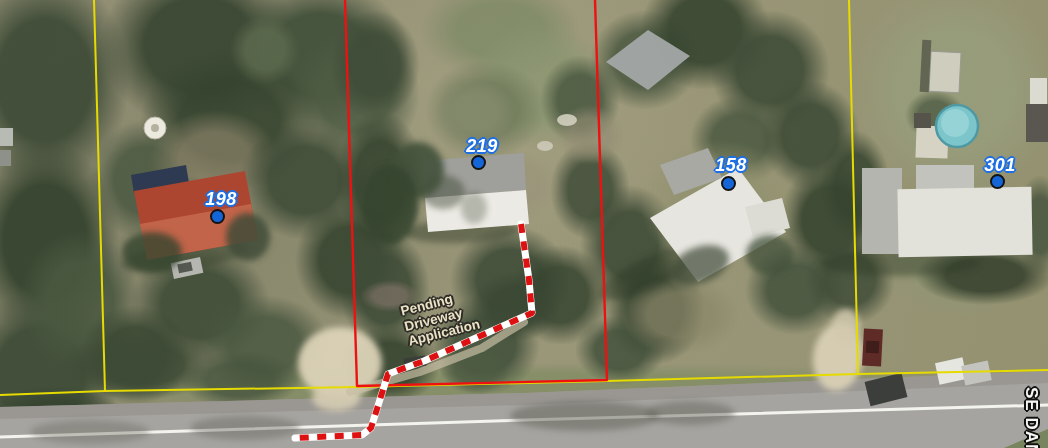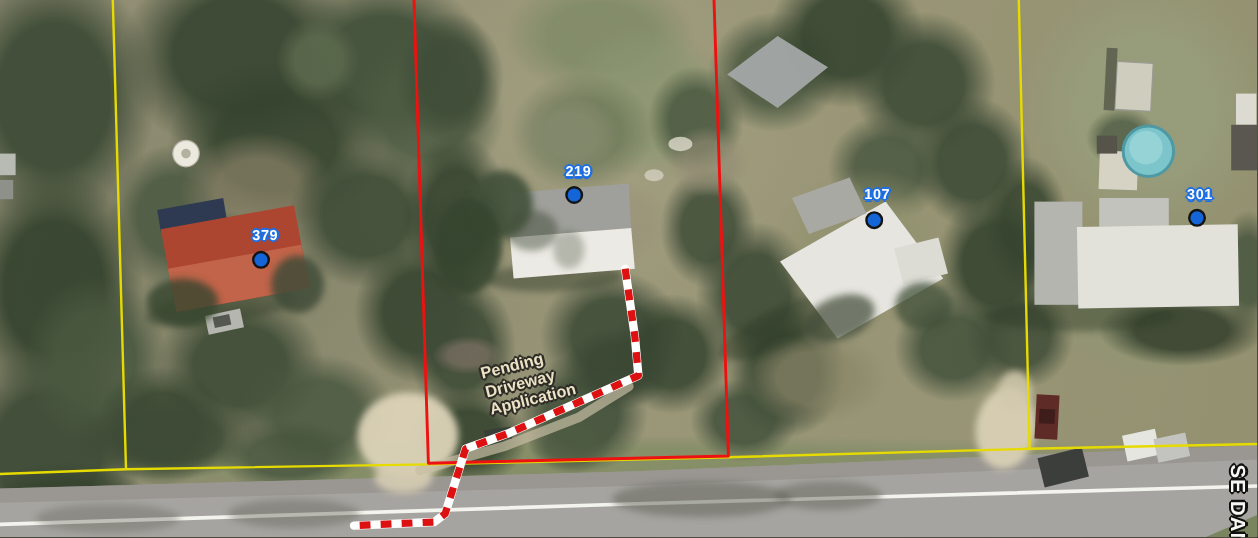--- a/index.html
+++ b/index.html
@@ -16,21 +16,21 @@
   .blob{position:absolute;}
   #overlay{position:absolute;inset:0;z-index:2;}
   #markers{position:absolute;inset:0;z-index:3;pointer-events:none;}
   .dot{
     position:absolute;width:15px;height:15px;border-radius:50%;
     background:#1465d8;border:2px solid #131313;box-sizing:border-box;
     pointer-events:auto;
   }
   .addr{
     position:absolute;transform:translateX(-50%);
-    color:#ffffff;font-size:12px;font-weight:bold;letter-spacing:.5px;
+    color:#ffffff;font-size:18px;font-weight:bold;font-style:italic;letter-spacing:.5px;
     white-space:nowrap;pointer-events:auto;
     text-shadow:
       -2px 0 0 #1e6fe4, 2px 0 0 #1e6fe4, 0 -2px 0 #1e6fe4, 0 2px 0 #1e6fe4,
       -1px -1px 0 #1e6fe4, 1px -1px 0 #1e6fe4, -1px 1px 0 #1e6fe4, 1px 1px 0 #1e6fe4,
       0 0 3px #1e6fe4;
   }
   .pending{
     position:absolute;z-index:3;transform-origin:0 0;
     color:#ece3c6;font-size:13.5px;font-weight:bold;line-height:15.5px;
     white-space:nowrap;
@@ -178,25 +178,25 @@
       <ellipse cx="770" cy="255" rx="24" ry="20" fill="#43513b" filter="url(#soft)" opacity="0.75"></ellipse>
       <polyline points="94,0 105,391" fill="none" stroke="#e6db00" stroke-width="2" stroke-linejoin="round" stroke-linecap="butt"></polyline>
       <polyline points="0,395 105,391 357,387 607,381 858,374 1048,370" fill="none" stroke="#e6db00" stroke-width="2" stroke-linejoin="round" stroke-linecap="butt"></polyline>
       <polyline points="849,0 858,374" fill="none" stroke="#e6db00" stroke-width="2" stroke-linejoin="round" stroke-linecap="butt"></polyline>
       <polyline points="345,0 357,386 607,380 595,0" fill="none" stroke="#ee1111" stroke-width="2.4" stroke-linejoin="round" stroke-linecap="butt"></polyline>
       <polyline points="521,224 529,280 532,313 424,361 388,374 371,428 362,435 295,438" fill="none" stroke="#ffffff" stroke-width="7" stroke-linejoin="round" stroke-linecap="round"></polyline>
       <polyline points="521,224 529,280 532,313 424,361 388,374 371,428 362,435 295,438" fill="none" stroke="#dd1111" stroke-width="6" stroke-linejoin="round" stroke-linecap="butt" stroke-dasharray="9 8.5"></polyline>
     </svg>
 
   <div id="markers">
-      <div class="addr" style="left: 221px; top: 189px;">379</div>
+      <div class="addr" style="left: 221px; top: 189px;">198</div>
       <div class="dot" style="left: 209.5px; top: 208.5px;"></div>
       <div class="addr" style="left: 482px; top: 136px;">219</div>
       <div class="dot" style="left: 470.5px; top: 154.5px;"></div>
-      <div class="addr" style="left: 731px; top: 155px;">107</div>
+      <div class="addr" style="left: 731px; top: 155px;">158</div>
       <div class="dot" style="left: 720.5px; top: 175.5px;"></div>
       <div class="addr" style="left: 1000px; top: 155px;">301</div>
       <div class="dot" style="left: 989.5px; top: 173.5px;"></div>
     </div>
 
   <div class="pending" id="pending" style="left: 399px; top: 304px; transform: rotate(-14deg);">
     <div>Pending</div>
     <div>Driveway</div>
     <div>Application</div>
   </div>

